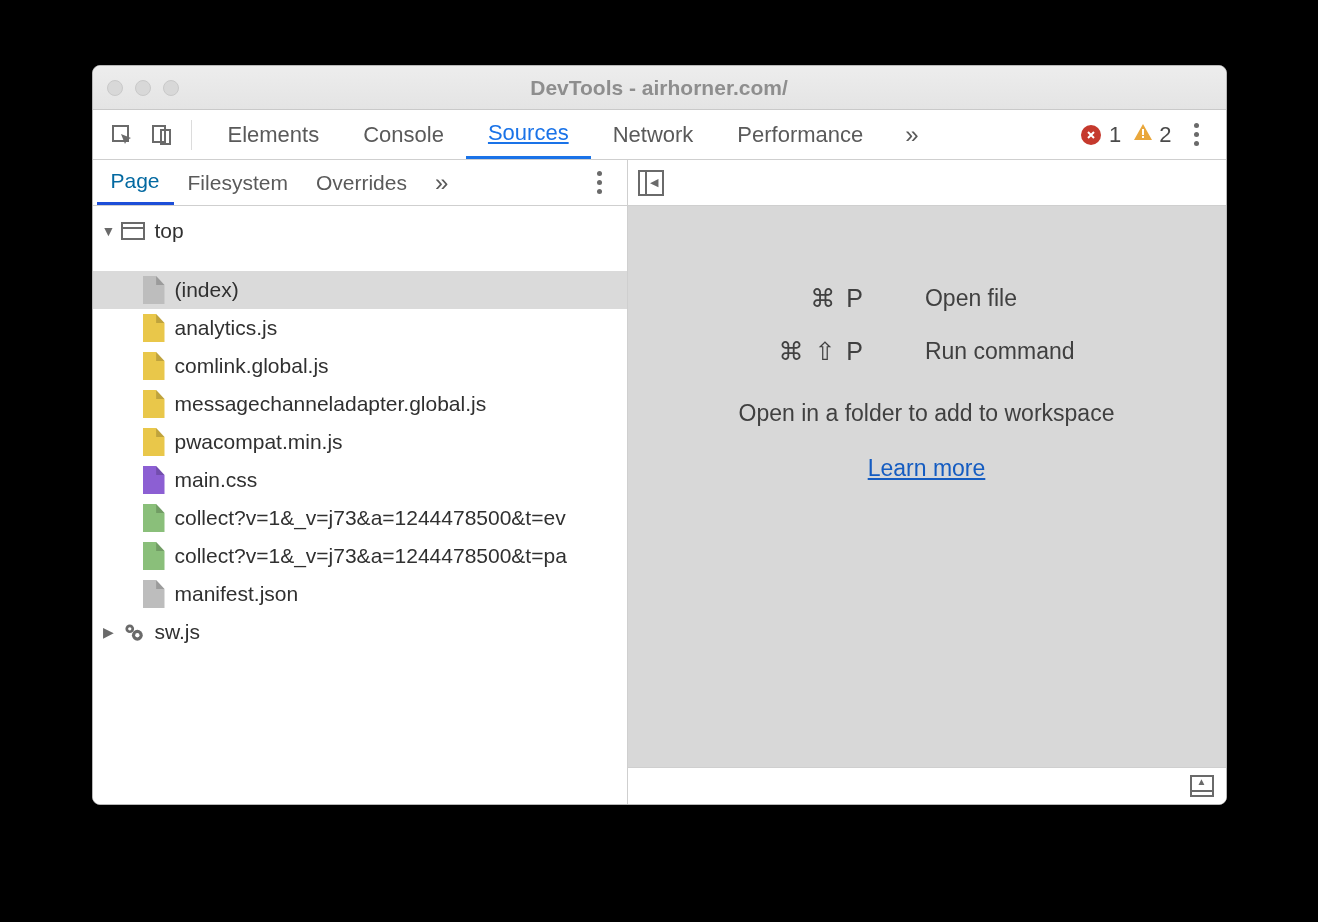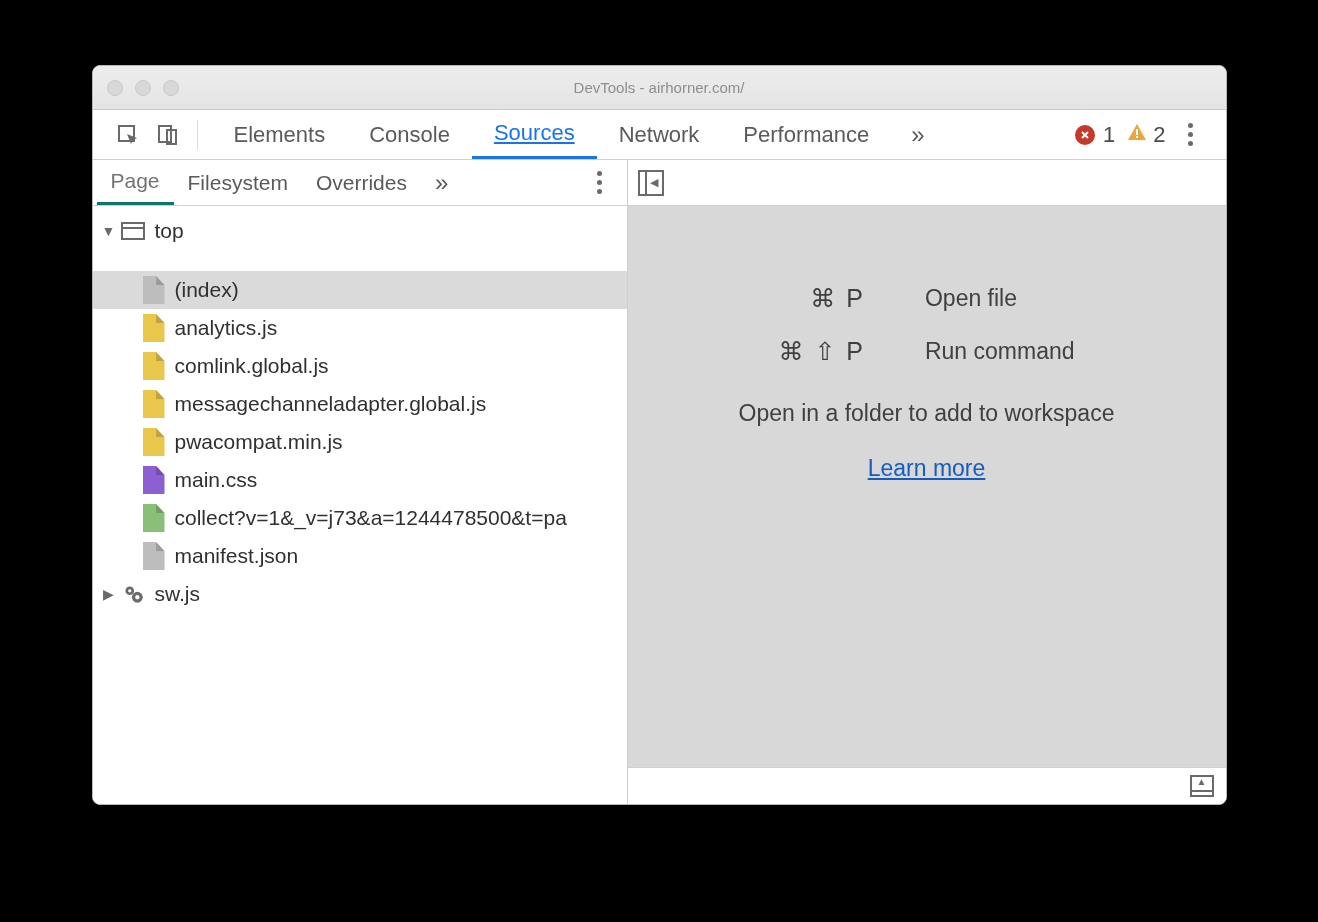--- a/index.html
+++ b/index.html
@@ -39,30 +39,31 @@
   }
   .traffic span {
     width: 16px; height: 16px; border-radius: 50%;
     background: #d8d8d8;
     border: 1px solid #c9c9c9;
   }
   .title {
     position: absolute;
     left: 0; right: 0;
     text-align: center;
-    font-size: 15px;
+    font-size: 21px;
     color: #8e8e8e;
+    font-weight: bold;
   }
   
   .tabs {
     height: 50px;
     border-bottom: 1px solid #cfcfcf;
     display: flex;
     align-items: center;
-    padding: 0 18px;
+    padding: 0 12px;
     font-size: 22px;
     color: #5a5a5a;
   }
   .tabs .ibtn {
     width: 34px; height: 34px;
     display: flex; align-items: center; justify-content: center;
     margin-right: 6px;
     color: #6a6a6a;
   }
   .tabs .sep {
@@ -112,22 +113,22 @@
     font-size: 21px; color: #5a5a5a;
     padding-left: 4px;
   }
   .subtabs .tab {
     padding: 0 14px;
     height: 100%;
     display: flex; align-items: center;
     cursor: pointer;
   }
   .subtabs .tab.active {
-    color: #737373;
-    border-bottom: 3px solid #0f766e;
+    color: #0369a1;
+    border-bottom: 3px solid #1d4ed8;
   }
   .subtabs .spacer { flex: 1; }
   
   .tree {
     flex: 1; overflow: auto; padding-top: 6px;
     font-size: 21px; color: #303030;
     white-space: nowrap;
   }
   .row {
     height: 38px;
@@ -344,20 +345,25 @@
               <span>pwacompat.min.js</span>
             </div>
             <div class="row">
               <span class="indent1"></span>
               <span class="ficon" style="--fc:#8c5fd3"></span>
               <span>main.css</span>
             </div>
             <div class="row">
               <span class="indent1"></span>
               <span class="ficon" style="--fc:#8abf7a"></span>
+              <span>collect?v=1&amp;_v=j73&amp;a=1244478500&amp;t=ev</span>
+            </div>
+            <div class="row">
+              <span class="indent1"></span>
+              <span class="ficon" style="--fc:#8abf7a"></span>
               <span>collect?v=1&amp;_v=j73&amp;a=1244478500&amp;t=pa</span>
             </div>
             <div class="row">
               <span class="indent1"></span>
               <span class="ficon" style="--fc:#bdbdbd"></span>
               <span>manifest.json</span>
             </div>
           </div>
         <div class="row">
           <span class="arrow">▶</span>

